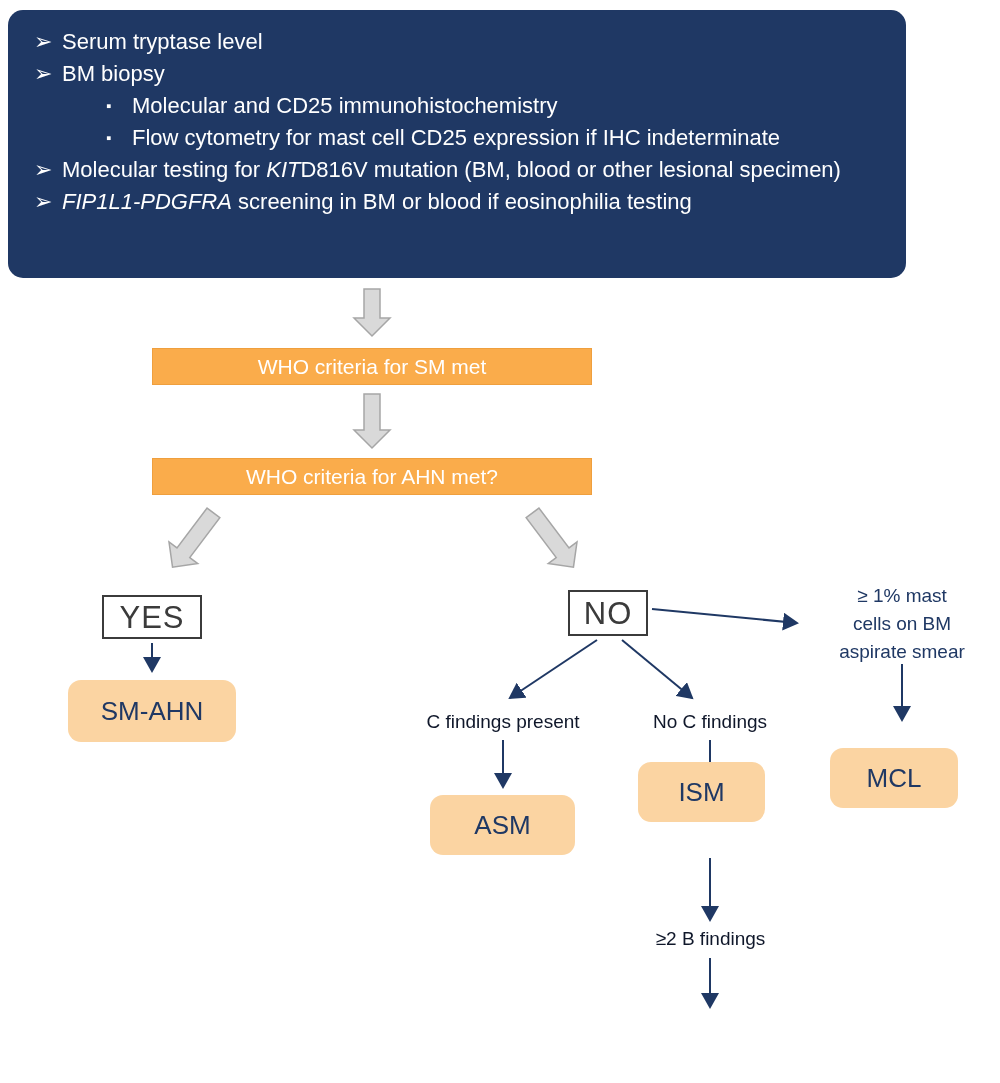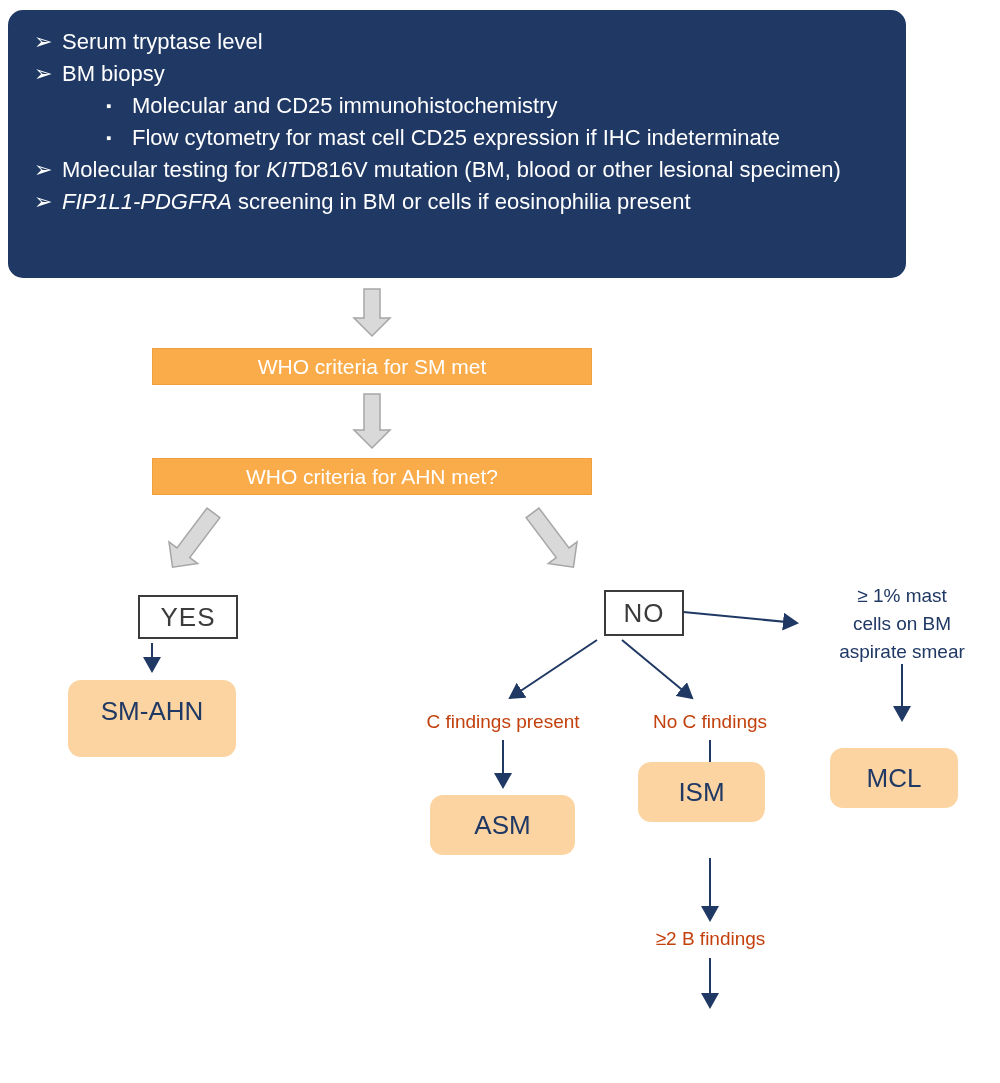--- a/index.html
+++ b/index.html
@@ -23,32 +23,31 @@
   .it{font-style:italic;}
   
   .who-box{
     position:absolute;left:152px;width:440px;height:37px;
     background:#FAAC4B;border:1px solid #EF9F3E;box-sizing:border-box;
     color:#ffffff;font-size:21px;line-height:35px;text-align:center;
   }
   
   .choice{
     position:absolute;background:#ffffff;border:2px solid #3b3b3b;
-    box-sizing:border-box;color:#3b3b3b;font-size:26px;text-align:center;
+    box-sizing:border-box;color:#3b3b3b;font-size:31px;text-align:center;
     letter-spacing:1px;
-    margin-left:36px;
   }
   
   .node{
     position:absolute;background:#FBD4A2;border-radius:13px;
     color:#1F3864;font-size:26px;text-align:center;
   }
   
   .lbl{
-    position:absolute;color:#c2410c;font-size:19px;text-align:center;
+    position:absolute;color:#0f172a;font-size:19px;text-align:center;
   }
   .note{
     position:absolute;left:826px;top:582px;width:152px;
     color:#1F3864;font-size:19px;line-height:28px;text-align:center;
   }
   svg.overlay{position:absolute;left:0;top:0;width:1000px;height:1083px;pointer-events:none;}
 </style>
 </head>
 <body>
 
@@ -93,29 +92,29 @@
     <div class="row sub">
       <span class="glyph sq">▪</span>
       <span class="rowtext">Flow cytometry for mast cell CD25 expression if IHC indeterminate</span>
     </div>
     <div class="row">
       <span class="glyph">➢</span>
       <span class="rowtext"><span>Molecular testing for </span><span class="it">KIT</span><span>D816V mutation (BM, blood or other lesional specimen)</span></span>
     </div>
     <div class="row">
       <span class="glyph">➢</span>
-      <span class="rowtext"><span></span><span class="it">FIP1L1-PDGFRA</span><span> screening in BM or cells if eosinophilia present</span></span>
+      <span class="rowtext"><span></span><span class="it">FIP1L1-PDGFRA</span><span> screening in BM or blood if eosinophilia testing</span></span>
     </div>
   </div>
 
   <div class="who-box" style="top:348px;">WHO criteria for SM met</div>
   <div class="who-box" style="top:458px;">WHO criteria for AHN met?</div>
 
   <div class="choice" style="left:102px;top:595px;width:100px;height:44px;line-height:41px;">YES</div>
-  <div class="node" style="left:68px;top:680px;width:168px;height:77px;line-height:62px;">SM-AHN</div>
+  <div class="node" style="left:68px;top:680px;width:168px;height:62px;line-height:62px;">SM-AHN</div>
 
   <div class="choice" style="left:568px;top:590px;width:80px;height:46px;line-height:43px;">NO</div>
 
   <div class="note">
     <div>≥ 1% mast</div>
     <div>cells on BM</div>
     <div>aspirate smear</div>
   </div>
   <div class="node" style="left:830px;top:748px;width:128px;height:60px;line-height:60px;">MCL</div>
 

